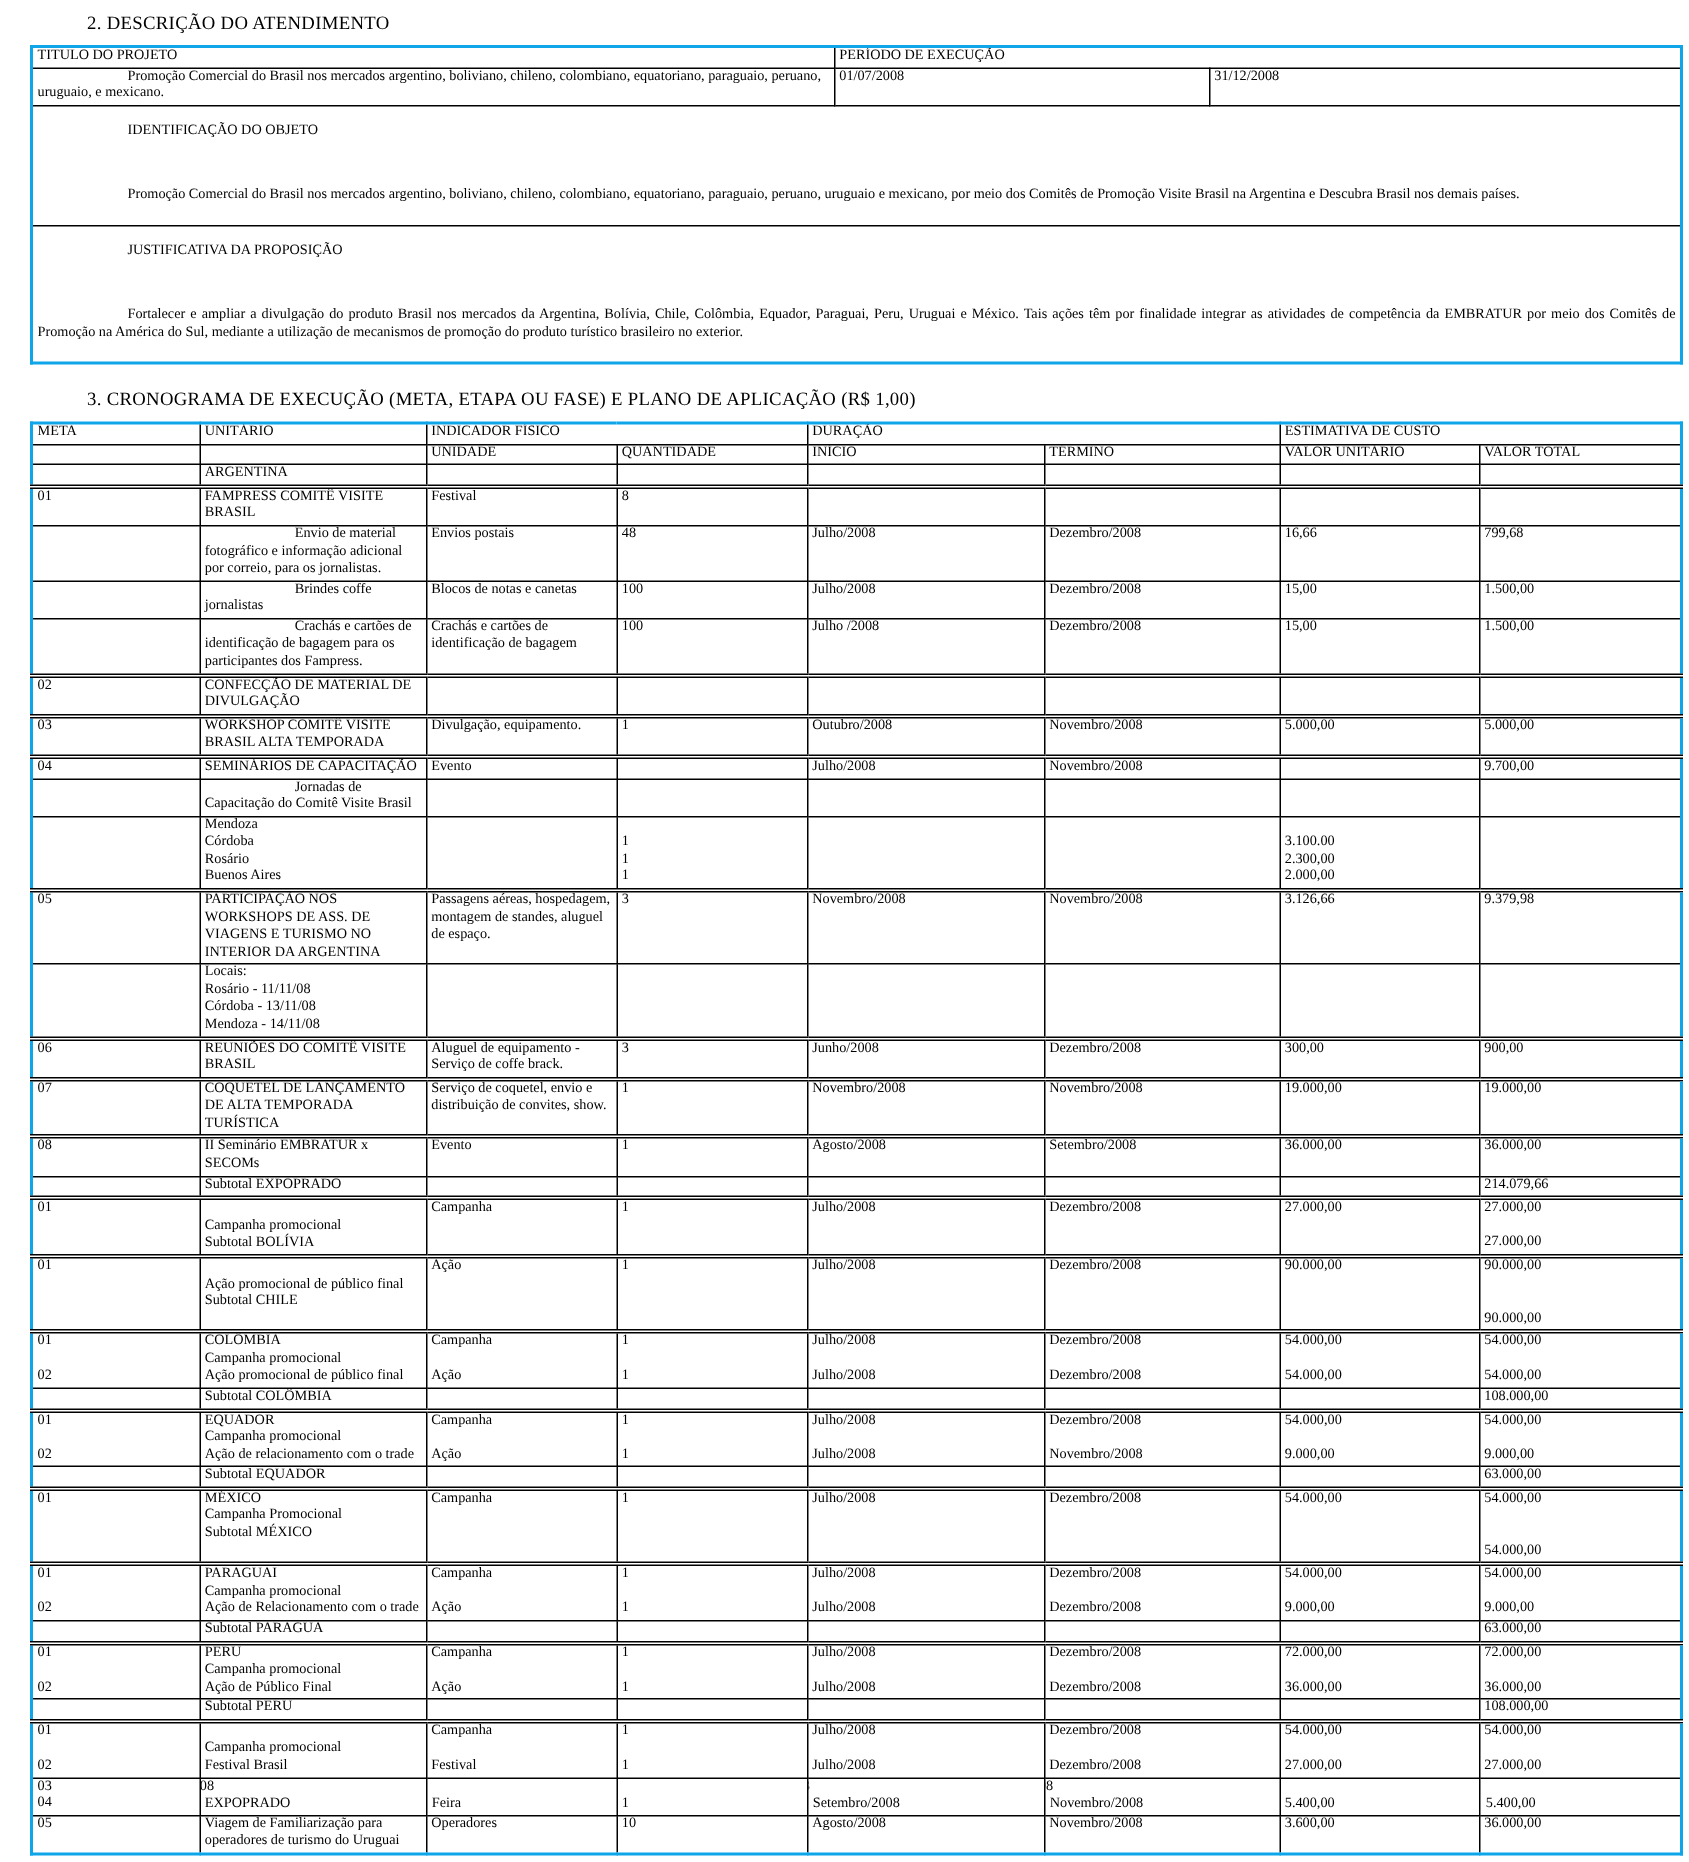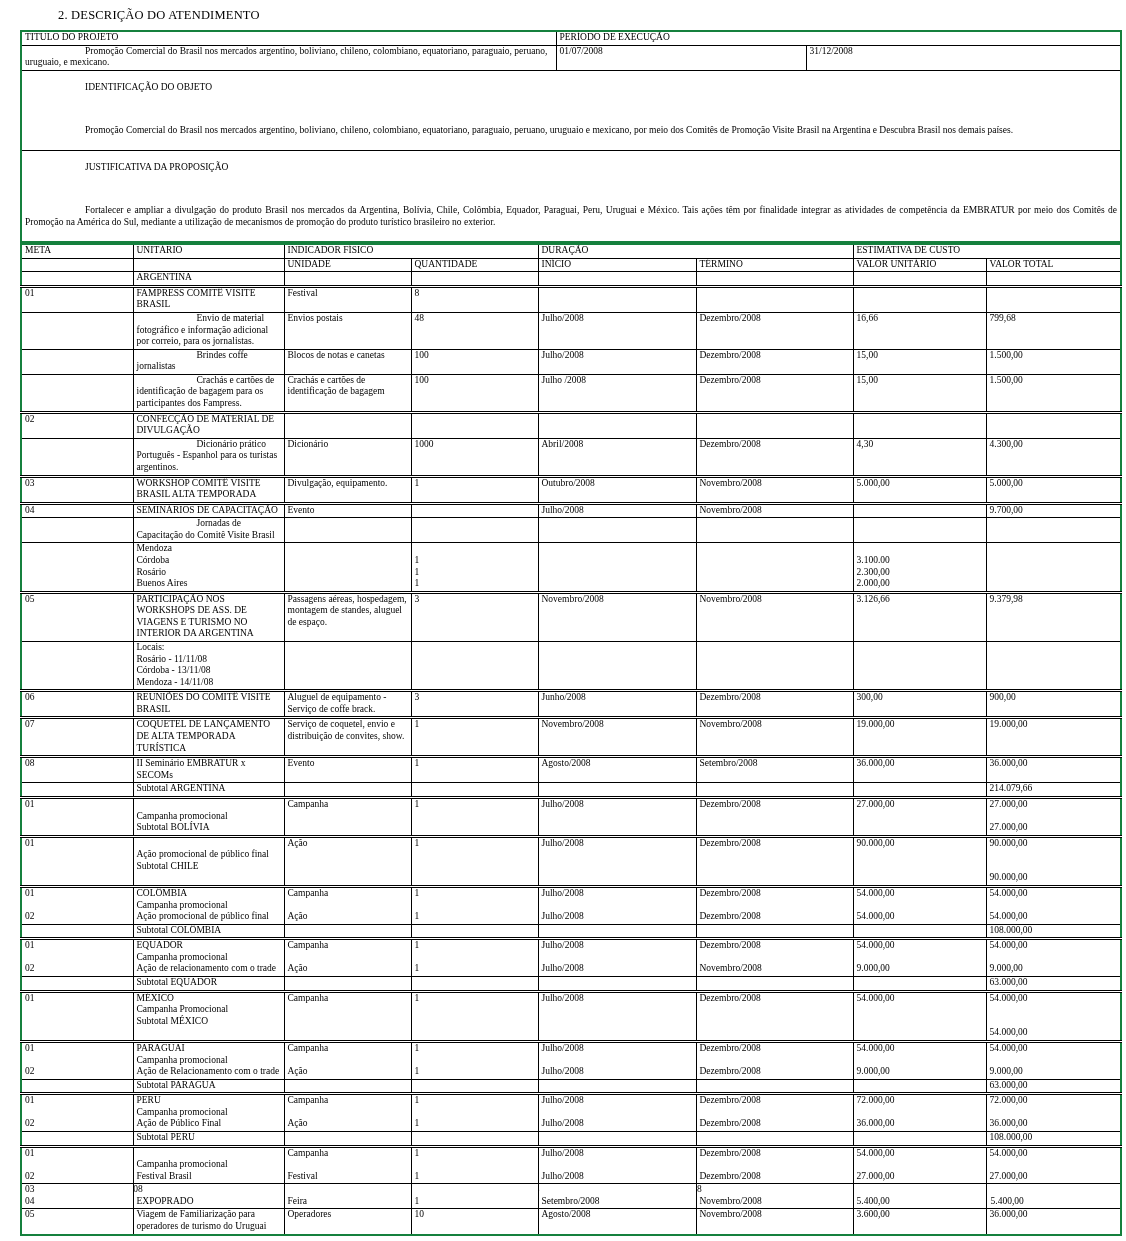--- a/index.html
+++ b/index.html
@@ -1,20 +1,20 @@
 <!DOCTYPE html>
 <html><head>
 <meta charset="utf-8">
 <style>
   html,body{margin:0;padding:0;background:#fff;color:#000;}
   body{width:1126px;min-height:1241px;font-family:"Liberation Serif",serif;}
   .page{padding:4px 6px 10px 20px;}
   .sec-heading{font-size:12.5px;letter-spacing:0.2px;margin:16px 0 7px 38px;white-space:pre-line;}
   .sec-heading.first{margin-top:4px;}
-  table.tbl{border-collapse:collapse;table-layout:fixed;width:1100px;border:2px solid #15803d;}
+  table.tbl{border-collapse:collapse;table-layout:fixed;width:1100px;border:2px solid #0ea5e9;}
   table.tbl td, table.tbl th{
     border:1px solid #000;font-weight:normal;text-align:left;vertical-align:top;
     padding:0 3px 1px 3px;font-size:9.5px;line-height:1.22;white-space:pre-line;
     word-wrap:break-word;overflow:hidden;
   }
   tr.dbl > td{border-top:3px double #000;}
   .a-c{text-align:center;}
   .a-r{text-align:right;}
   .pad60{padding-left:60px;}
   .ind{text-indent:60px;margin-top:20px;}
@@ -54,20 +54,21 @@
     </tr>
     <tr>
       <td colspan="3">
         <div class="lblline">JUSTIFICATIVA DA PROPOSIÇÃO</div>
         <div class="ind just">Fortalecer e ampliar a divulgação do produto Brasil nos mercados da Argentina, Bolívia, Chile, Colômbia, Equador, Paraguai, Peru, Uruguai e México. Tais ações têm por finalidade integrar as atividades de competência da EMBRATUR por meio dos Comitês de Promoção na América do Sul, mediante a utilização de mecanismos de promoção do produto turístico brasileiro no exterior.</div>
       </td>
     </tr>
   </tbody>
     </table>
 
+  <div class="sec-heading">3. CRONOGRAMA DE EXECUÇÃO (META, ETAPA OU FASE) E PLANO DE APLICAÇÃO (R$ 1,00)</div>
 
   <table class="tbl">
     <colgroup>
       <col style="width:112px">
         <col style="width:151px">
         <col style="width:127px">
         <col style="width:127px">
       <col style="width:158px">
         <col style="width:157px">
         <col style="width:133px">
@@ -146,30 +147,20 @@
         <tr class="dbl">
           <td class="a-c">02</td>
           <td>CONFECÇÃO DE MATERIAL DE DIVULGAÇÃO</td>
           <td></td>
           <td></td>
           <td></td>
           <td></td>
           <td></td>
           <td></td>
         </tr>
-        <tr>
-          <td></td>
-          <td class="ind just">Dicionário prático Português - Espanhol para os turistas argentinos.</td>
-          <td>Dicionário</td>
-          <td>1000</td>
-          <td>Abril/2008</td>
-          <td>Dezembro/2008</td>
-          <td>4,30</td>
-          <td>4.300,00</td>
-        </tr>
         <tr class="dbl">
           <td class="a-c">03</td>
           <td>WORKSHOP COMITÊ VISITE BRASIL ALTA TEMPORADA</td>
           <td>Divulgação, equipamento.</td>
           <td>1</td>
           <td>Outubro/2008</td>
           <td>Novembro/2008</td>
           <td>5.000,00</td>
           <td>5.000,00</td>
         </tr>
@@ -260,21 +251,21 @@
           <td>II Seminário EMBRATUR x SECOMs</td>
           <td>Evento</td>
           <td>1</td>
           <td>Agosto/2008</td>
           <td>Setembro/2008</td>
           <td>36.000,00</td>
           <td>36.000,00</td>
         </tr>
         <tr>
           <td></td>
-          <td class="pad60">Subtotal ARGENTINA</td>
+          <td class="pad60">Subtotal EXPOPRADO</td>
           <td></td>
           <td></td>
           <td></td>
           <td></td>
           <td></td>
           <td>214.079,66</td>
         </tr>
         <tr class="dbl">
           <td class="a-c">01</td>
           <td class="hang60">BOLÍVIA

